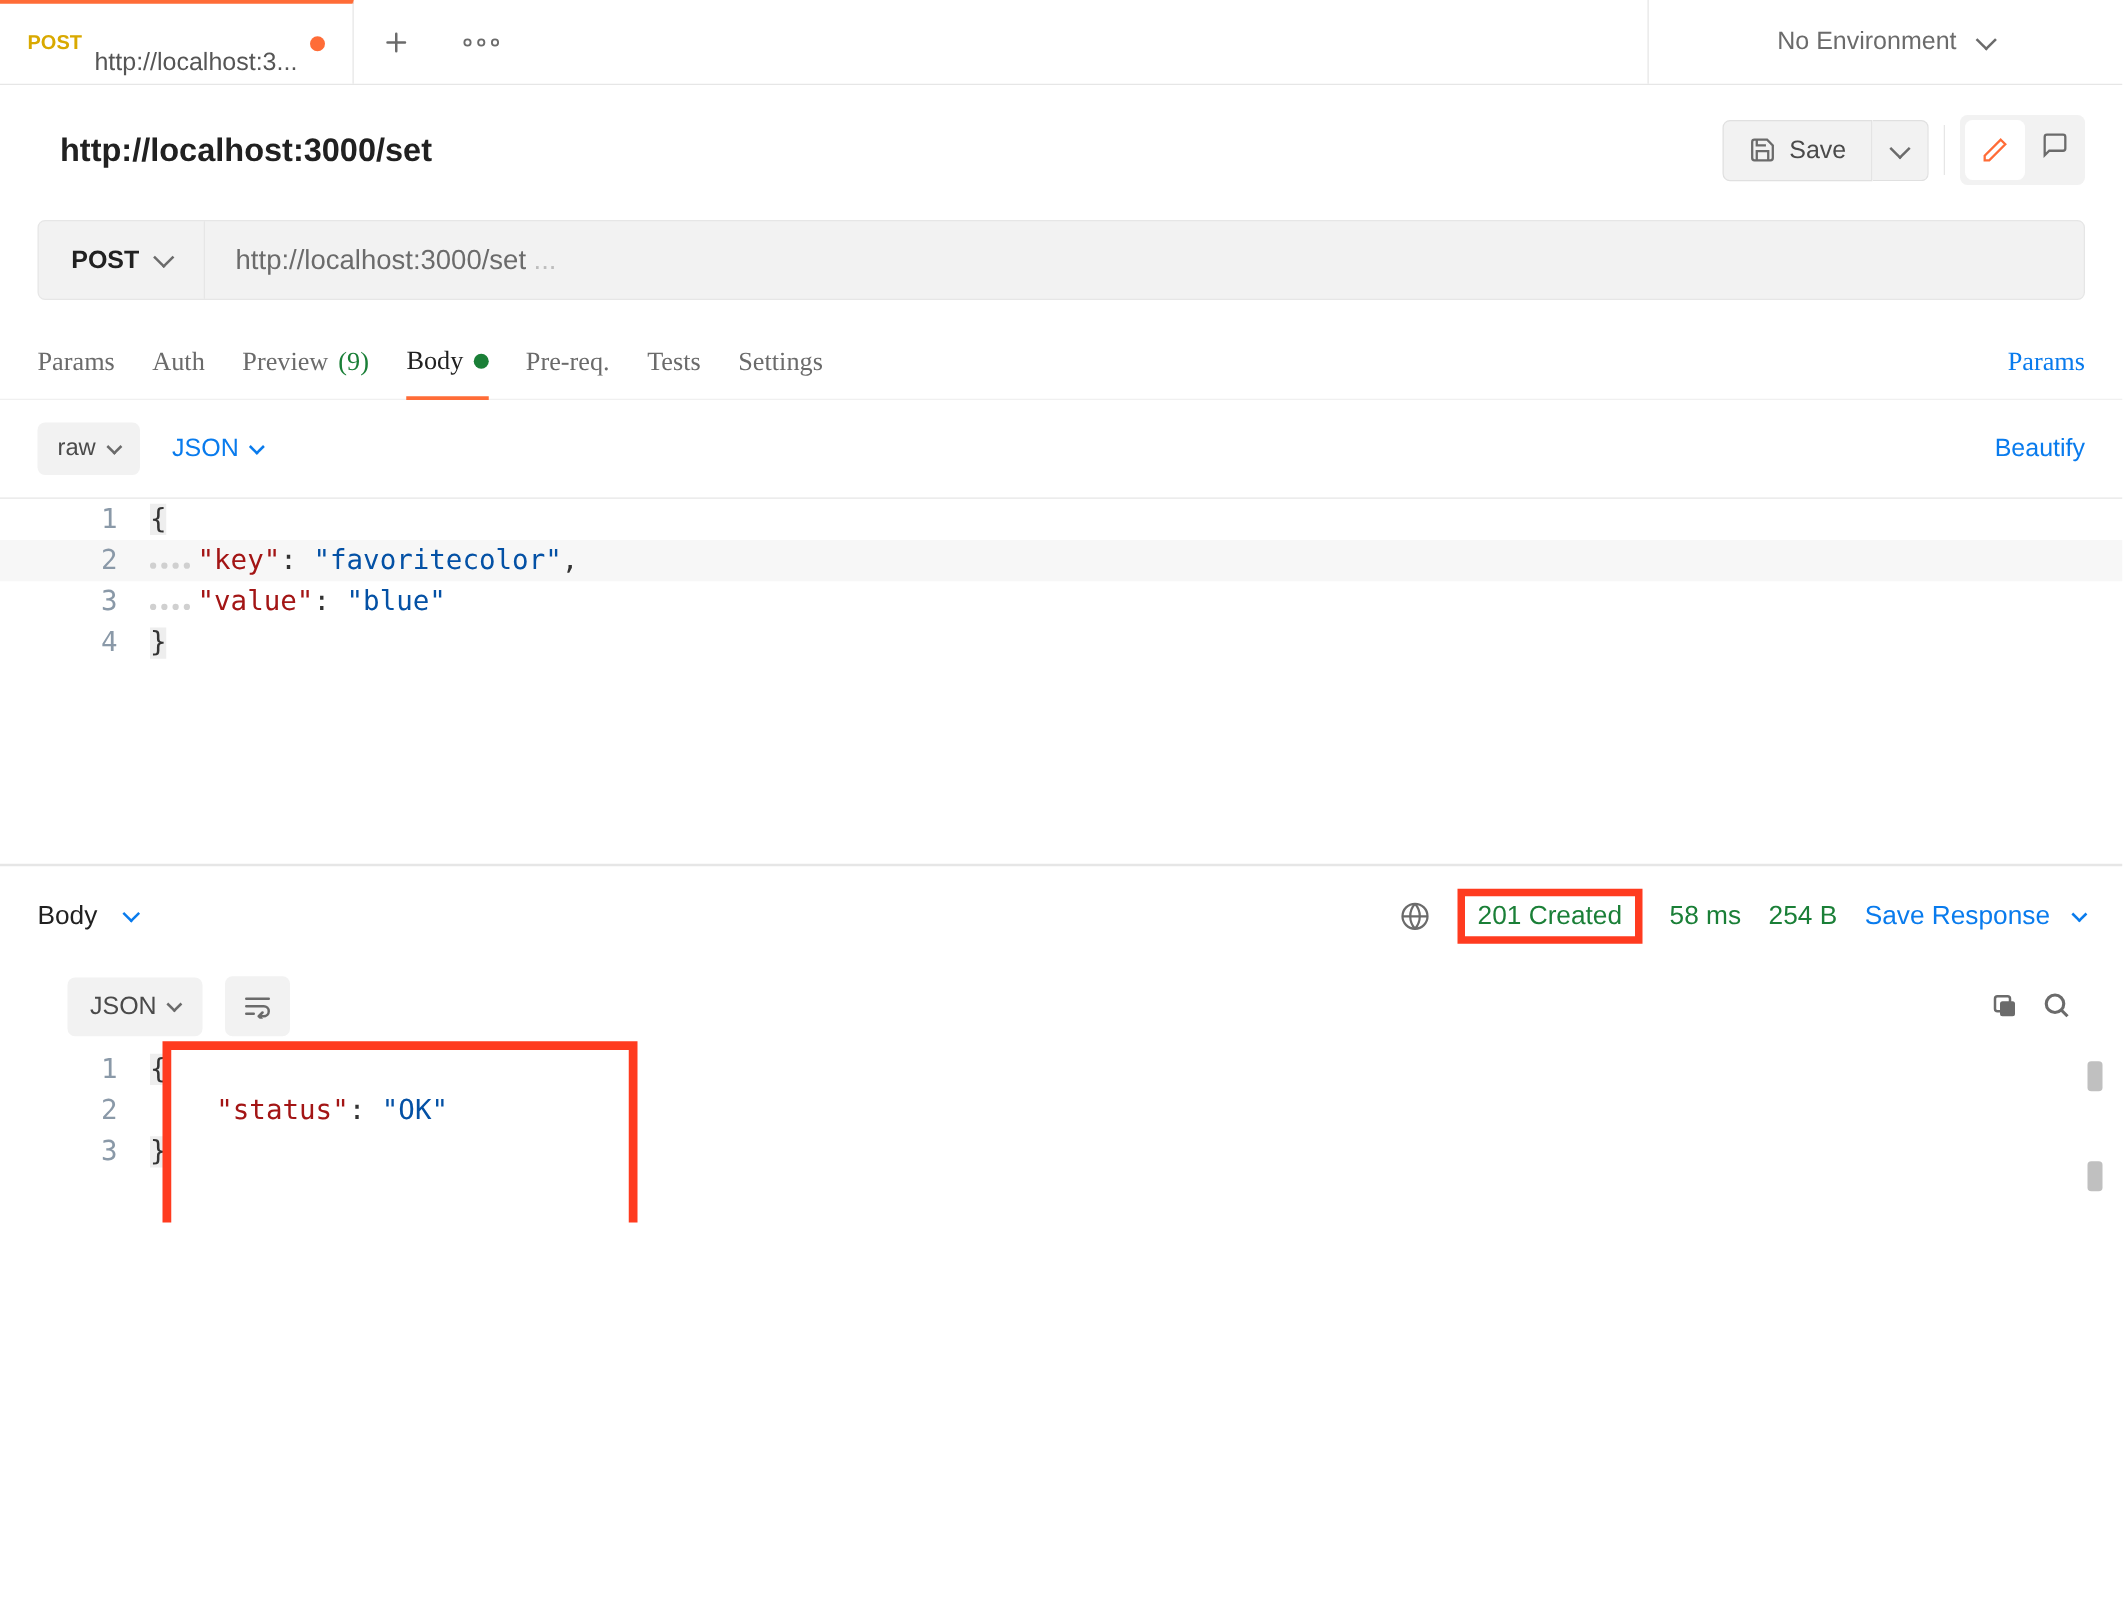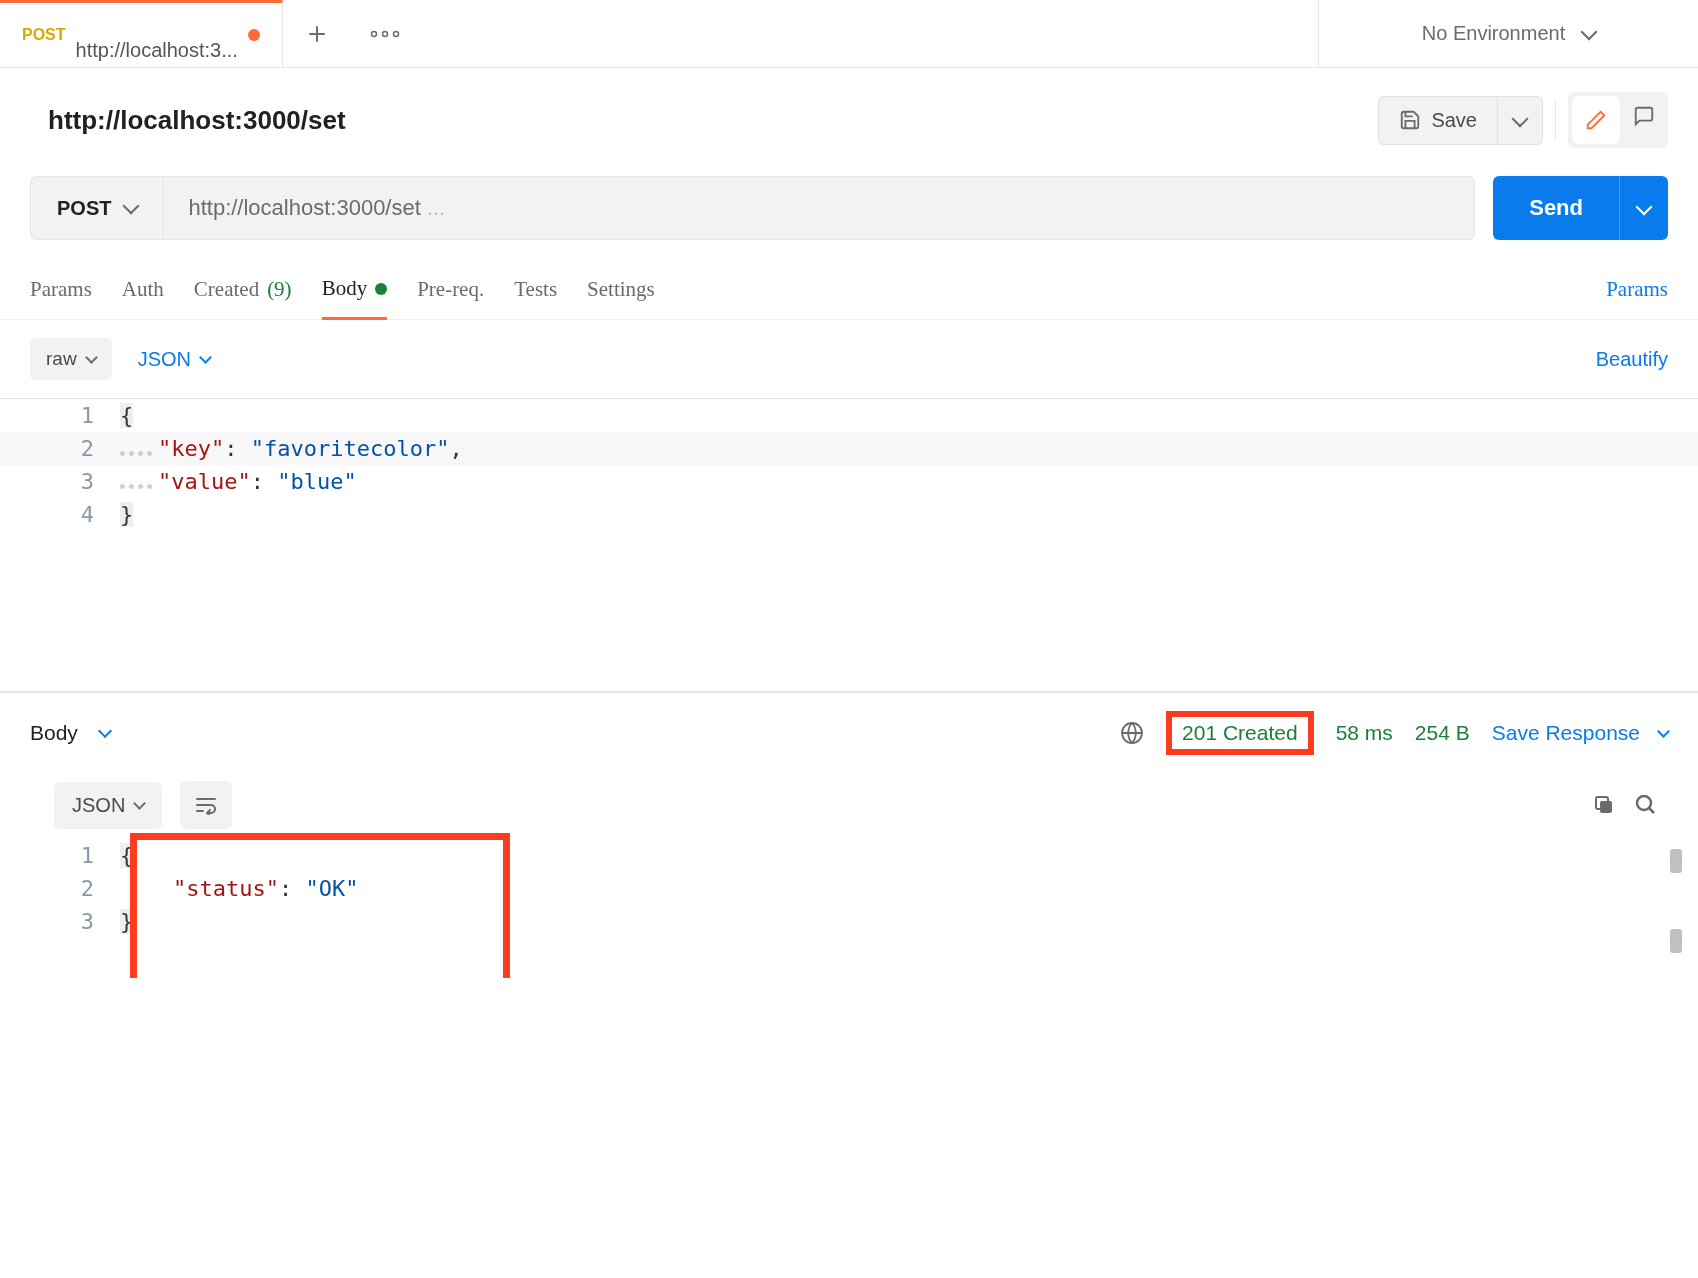--- a/index.html
+++ b/index.html
@@ -159,35 +159,27 @@
   <div class="urlbox">
     <div class="method-select">
       <span>POST</span>
       <span class="chevron-down" style="color:#6b6b6b"></span>
     </div>
     <div class="url-input">
       <span>http://localhost:3000/set</span>
         <span style="color:#bdbdbd;margin-left:6px">...</span>
     </div>
   </div>
-  <div class="sendbox">
-    <button class="send-btn">
-      <span>Send</span>
-    </button>
-    <button class="send-drop">
-      <span class="chevron-down" style="color:#fff"></span>
-    </button>
-  </div>
 </div>
 
 <div class="reqtabs">
   <div class="reqtab">Params</div>
   <div class="reqtab">Auth</div>
   <div class="reqtab">
-    <span>Created</span>
+    <span>Preview</span>
     <span class="count">(9)</span>
   </div>
   <div class="reqtab active">
     <span>Body</span>
     <span class="green-dot"></span>
   </div>
   <div class="reqtab">Pre-req.</div>
   <div class="reqtab">Tests</div>
   <div class="reqtab">Settings</div>
   <div class="reqtabs-spacer"></div>

